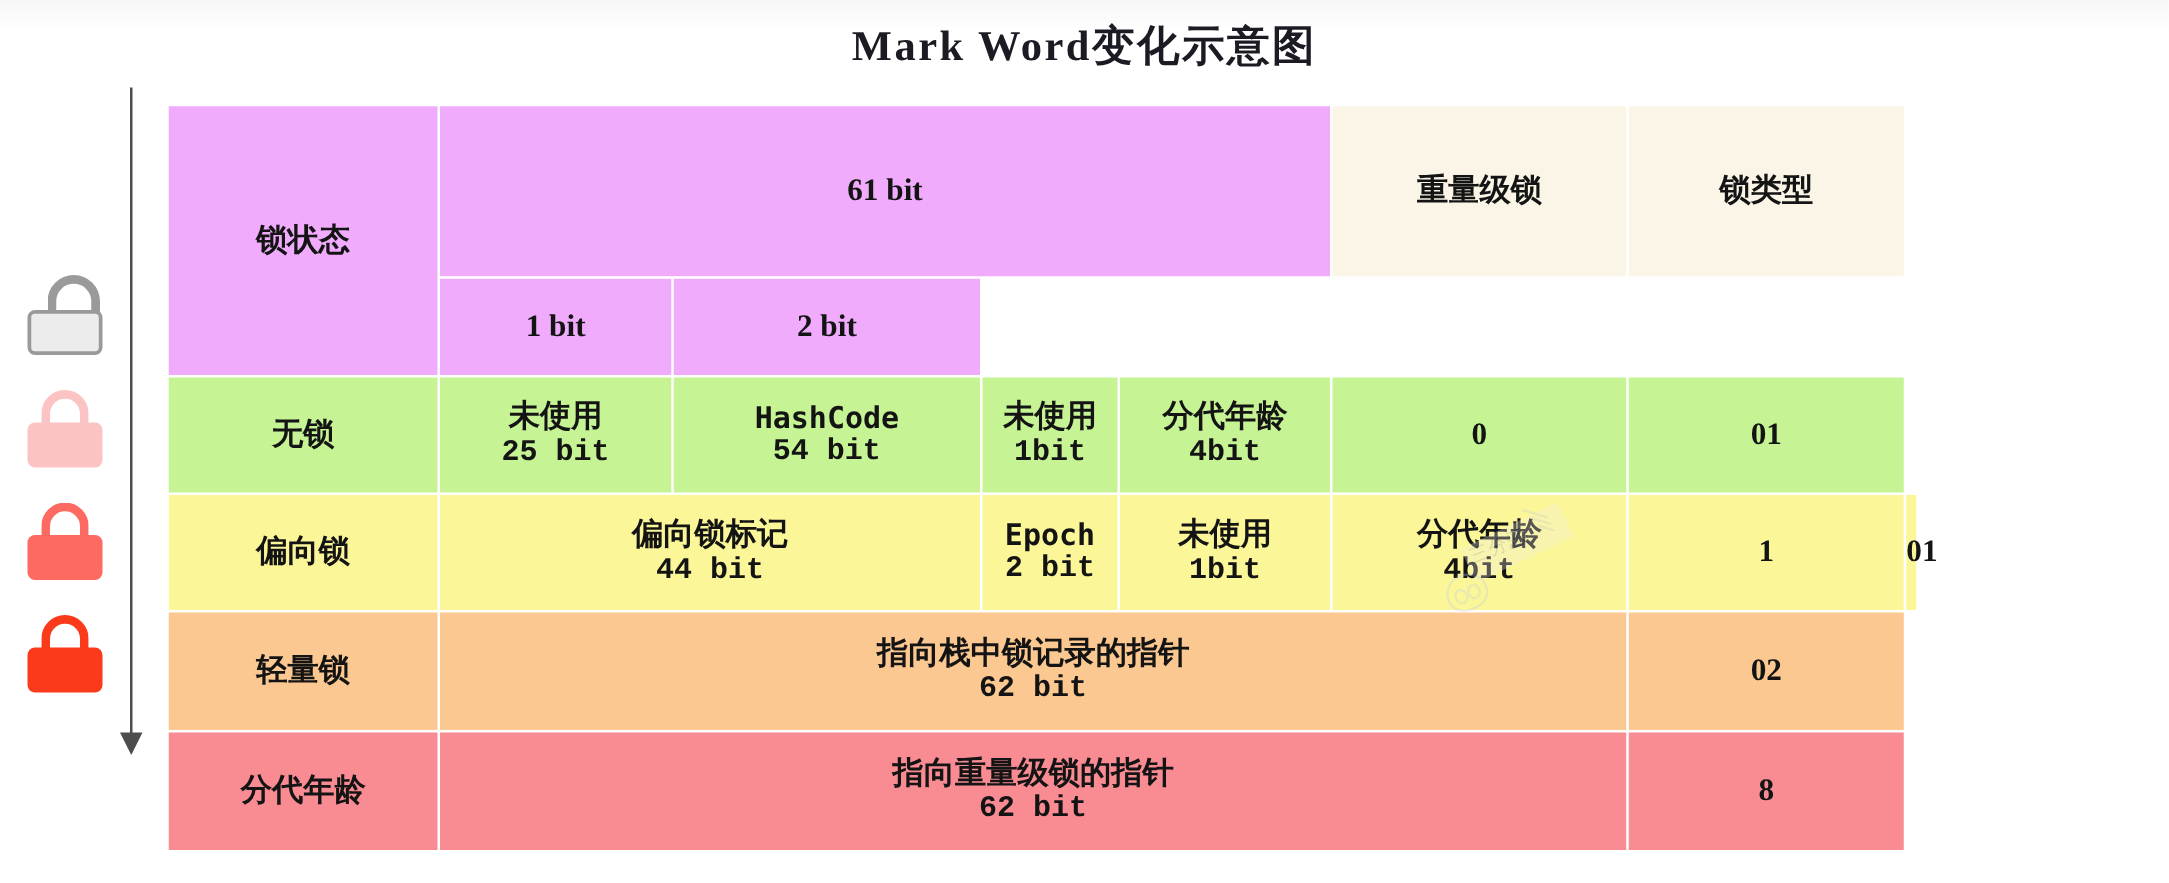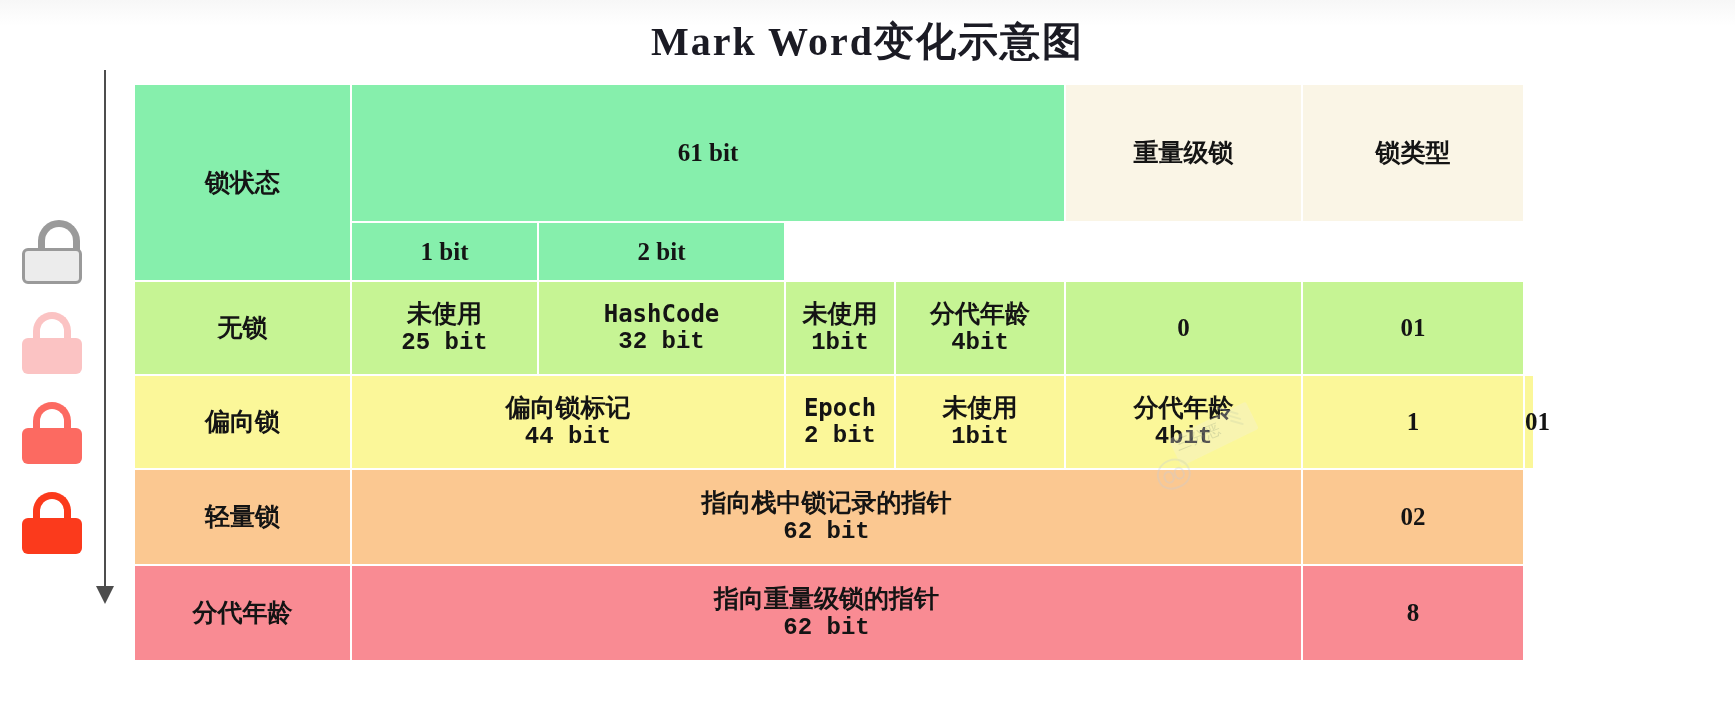--- a/index.html
+++ b/index.html
@@ -23,21 +23,21 @@
   }
 
   
   .title {
     position: absolute;
     top: 14px;
     left: 0;
     width: 1735px;
     text-align: center;
     font-family: "Liberation Serif", serif;
-    font-size: 40px;
+    font-size: 34px;
     font-weight: 700;
     letter-spacing: 2px;
     color: #1b1b24;
   }
 
   
   .rail {
     position: absolute;
     left: 0;
     top: 62px;
@@ -132,29 +132,29 @@
     line-height: 1.18;
   }
   .mono {
     font-family: "DejaVu Sans Mono", "Liberation Mono", monospace;
     font-size: 24px;
     font-weight: 700;
   }
   .cell-2line .l1 { display: block; }
   .cell-2line .l2 { display: block; font-family: Liberation Mono, monospace; }
 
-  .gray   { background: #86efac; }
+  .gray   { background: #f0abfc; }
   .cream  { background: #faf5e6; }
   .green  { background: #c6f494; }
   .yellow { background: #fbf799; }
   .orange { background: #fbc891; }
   .red    { background: #f98b93; }
 
   .h-state   { height: 136px; }
-  .h-sub     { height: 57px;  }
+  .h-sub     { height: 77px;  }
   .h-row     { height: 92px;  }
   .h-rowbig  { height: 94px;  }
 
   .t-61bit { font-family: "DejaVu Sans Mono","Liberation Mono",monospace; font-size: 27px; }
 
   
   .watermark {
     position: absolute;
     left: 1146px;
     top: 419px;
@@ -262,21 +262,21 @@
     </tr>
 
     <tr>
       <td class="green h-row">无锁</td>
       <td class="green h-row cell-2line">
         <span class="l1">未使用</span>
         <span class="l2 mono">25 bit</span>
       </td>
       <td class="green h-row cell-2line">
         <span class="l1 mono">HashCode</span>
-        <span class="l2 mono">32 bit</span>
+        <span class="l2 mono">54 bit</span>
       </td>
       <td class="green h-row cell-2line">
         <span class="l1">未使用</span>
         <span class="l2 mono">1bit</span>
       </td>
       <td class="green h-row cell-2line">
         <span class="l1">分代年龄</span>
         <span class="l2 mono">4bit</span>
       </td>
       <td class="green h-row mono">0</td>

